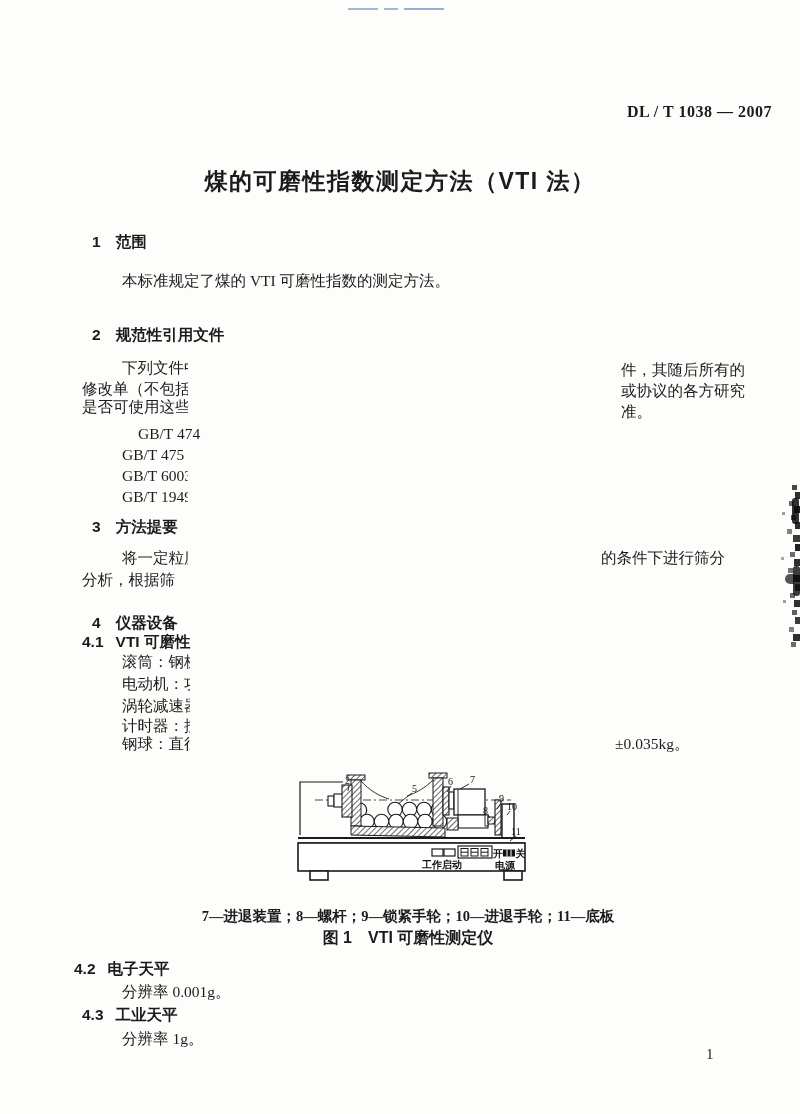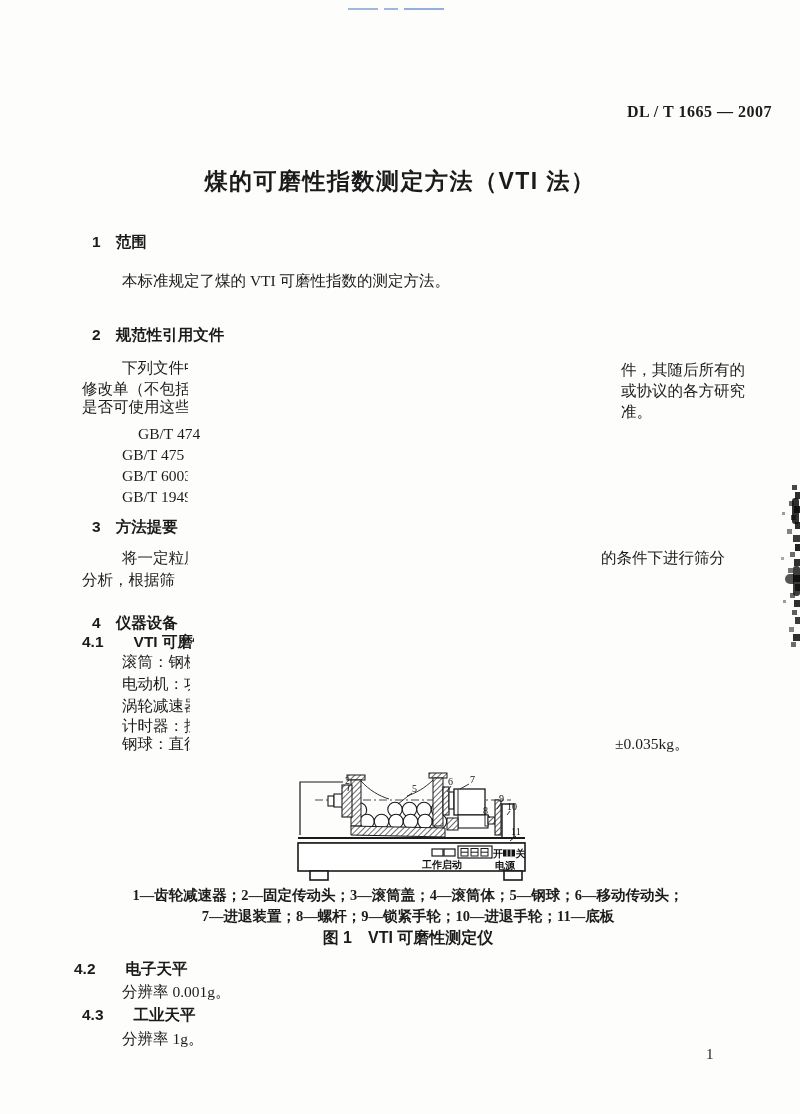--- a/index.html
+++ b/index.html
@@ -2,21 +2,21 @@
 <html><head>
 <meta charset="utf-8">
 <style>
   html,body{margin:0;padding:0;}
   body{background:#e8e8e8;}
   #page{position:relative;width:800px;height:1114px;background:#fdfdfb;overflow:hidden;
         font-family:"Liberation Serif","DejaVu Serif",serif;color:#1b1b1b;}
   .line{position:absolute;white-space:nowrap;overflow:hidden;font-size:15.5px;line-height:18px;}
   .h{font-family:"Liberation Sans","DejaVu Sans",sans-serif;font-weight:bold;font-size:15.5px;}
   .h .no{display:inline-block;margin-right:15px;}
-  .h .no41{display:inline-block;margin-right:30px;}
+  .h .no41{display:inline-block;margin-right:12px;}
   #doc-number{position:absolute;left:627px;top:103px;font-weight:bold;font-size:16px;letter-spacing:.5px;}
   #doc-title{position:absolute;left:0;top:166px;width:800px;text-align:center;
              font-family:"Liberation Sans","DejaVu Sans",sans-serif;font-weight:bold;
              font-size:23px;letter-spacing:1.5px;}
   .cap{position:absolute;left:90px;width:636px;text-align:center;font-weight:600;font-size:14.5px;}
   #fig-title{font-family:"Liberation Sans","DejaVu Sans",sans-serif;font-weight:bold;font-size:16px;}
   #watermark{position:absolute;left:348px;top:6px;width:108px;height:6px;}
   #watermark i{position:absolute;top:2px;height:1.5px;background:#8aa6d6;opacity:.8;}
   #pageno{position:absolute;left:706px;top:1046px;font-size:15px;}
   
@@ -41,21 +41,21 @@
 <body>
 
 <div id="page">
 
   <div id="watermark">
     <i style="left:0;width:30px"></i>
     <i style="left:36px;width:14px"></i>
     <i style="left:56px;width:40px;opacity:.9"></i>
   </div>
 
-  <div id="doc-number">DL / T 1665 — 2007</div>
+  <div id="doc-number">DL / T 1038 — 2007</div>
   <div id="doc-title">煤的可磨性指数测定方法（VTI 法）</div>
 
   <div class="line h" style="left:92px;top:233px">
     <span class="no">1</span><span>范围</span>
   </div>
   <div class="line" style="left:122px;top:272px">本标准规定了煤的 VTI 可磨性指数的测定方法。</div>
 
   <div class="line h" style="left:92px;top:326px">
     <span class="no">2</span><span>规范性引用文件</span>
   </div>
@@ -194,21 +194,20 @@
       <line x1="193" y1="43" x2="195" y2="46" stroke="#1a1a1a" stroke-width="0.9"></line>
       <text x="204" y="30">9</text>
       <line x1="206" y1="31" x2="202" y2="37" stroke="#1a1a1a" stroke-width="0.9"></line>
       <text x="212" y="38">10</text>
       <line x1="215" y1="39" x2="212" y2="43" stroke="#1a1a1a" stroke-width="0.9"></line>
       <text x="216" y="63">11</text>
       <line x1="221" y1="64" x2="215" y2="69" stroke="#1a1a1a" stroke-width="0.9"></line>
     </g>
   </svg>
 
-  <div class="cap" style="top:886px">1—齿轮减速器；2—固定传动头；3—滚筒盖；4—滚筒体；5—钢球；6—移动传动头；</div>
   <div class="cap" style="top:907px">7—进退装置；8—螺杆；9—锁紧手轮；10—进退手轮；11—底板</div>
   <div class="cap" id="fig-title" style="top:928px">图 1　VTI 可磨性测定仪</div>
 
   <div class="line h" style="left:74px;top:960px">
     <span class="no41">4.2</span><span>电子天平</span>
   </div>
   <div class="line" style="left:122px;top:983px">分辨率 0.001g。</div>
   <div class="line h" style="left:82px;top:1006px">
     <span class="no41">4.3</span><span>工业天平</span>
   </div>

